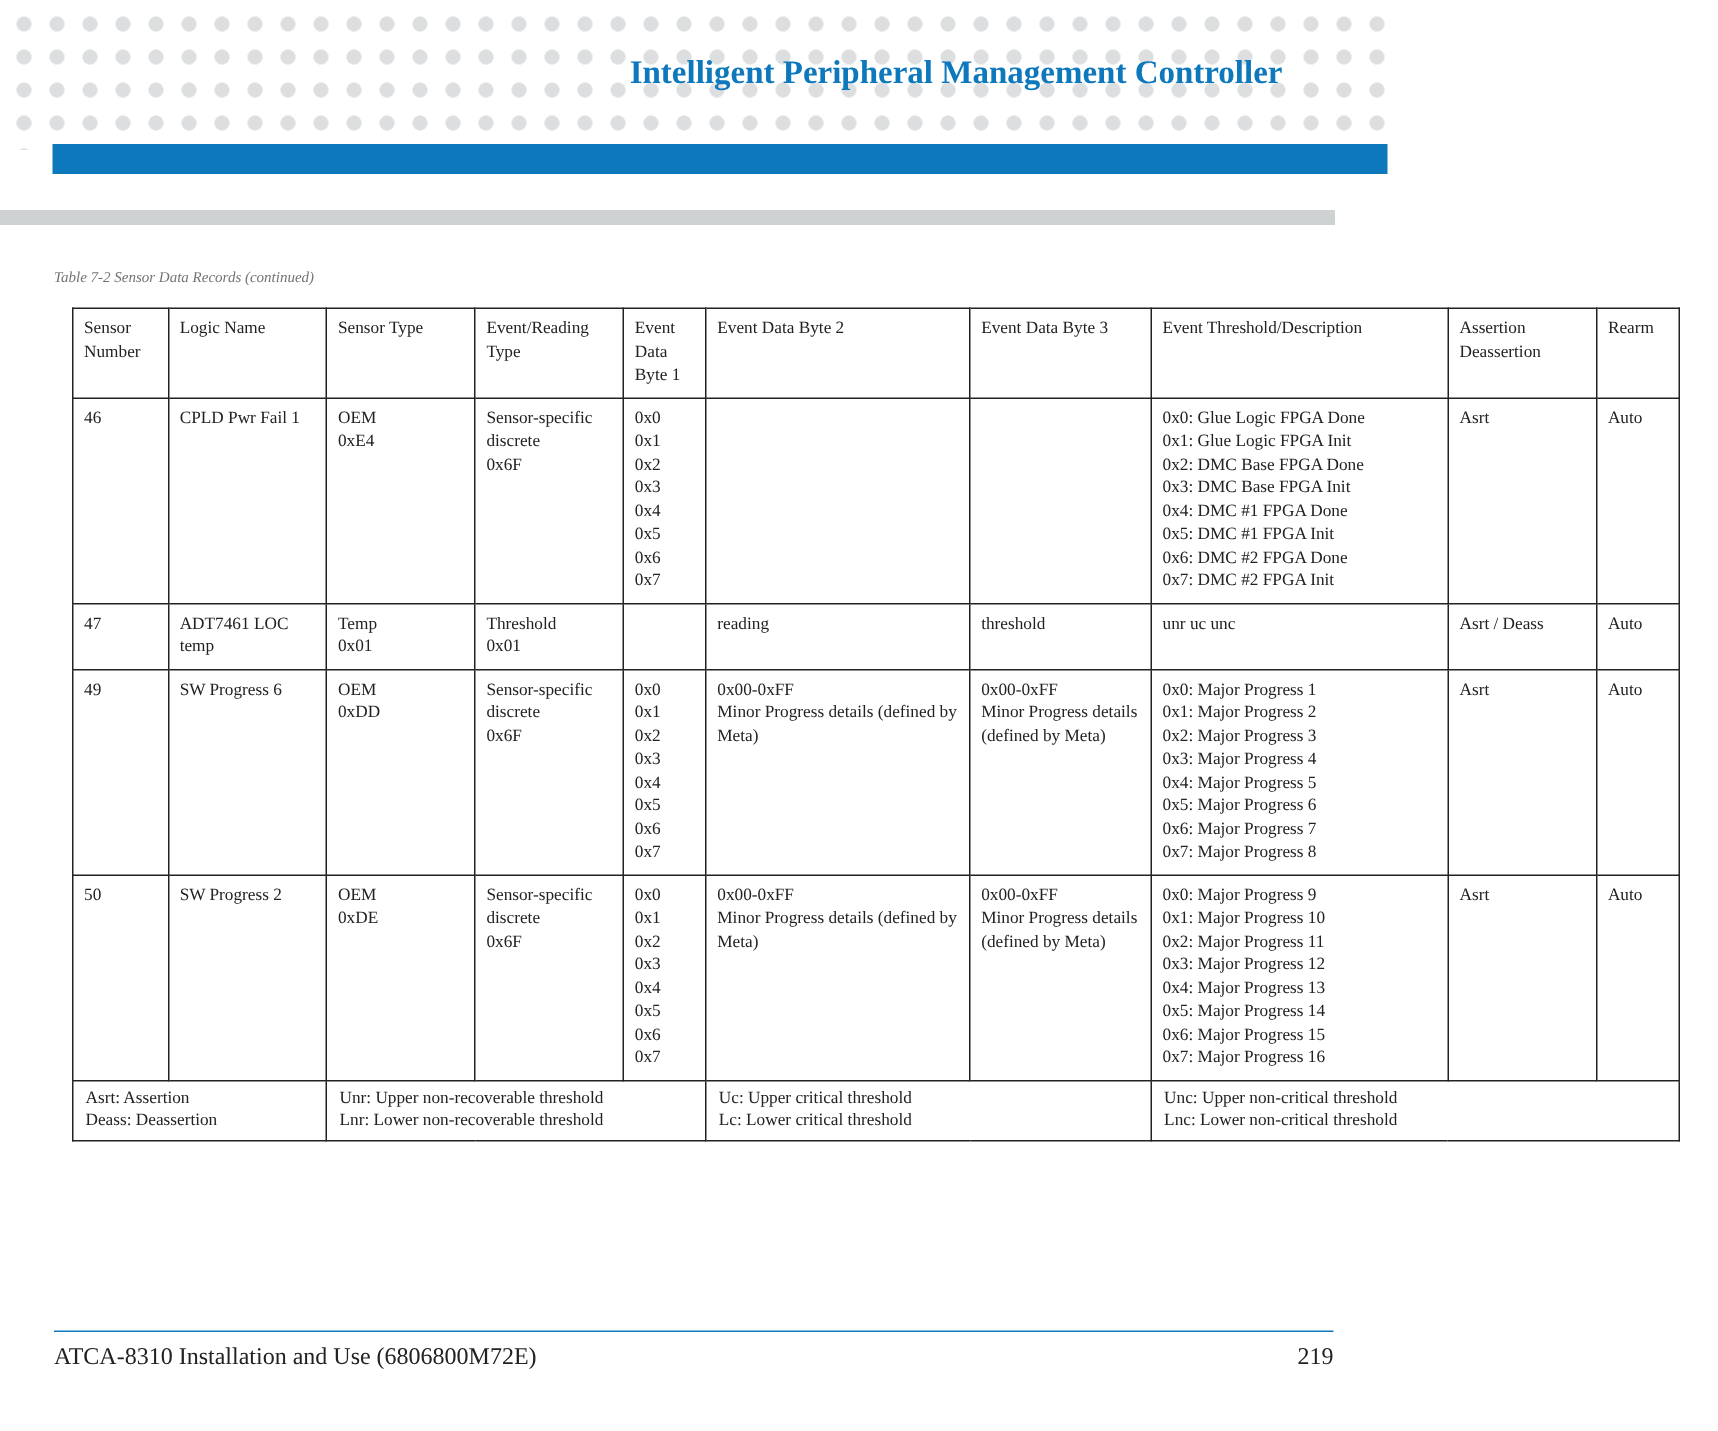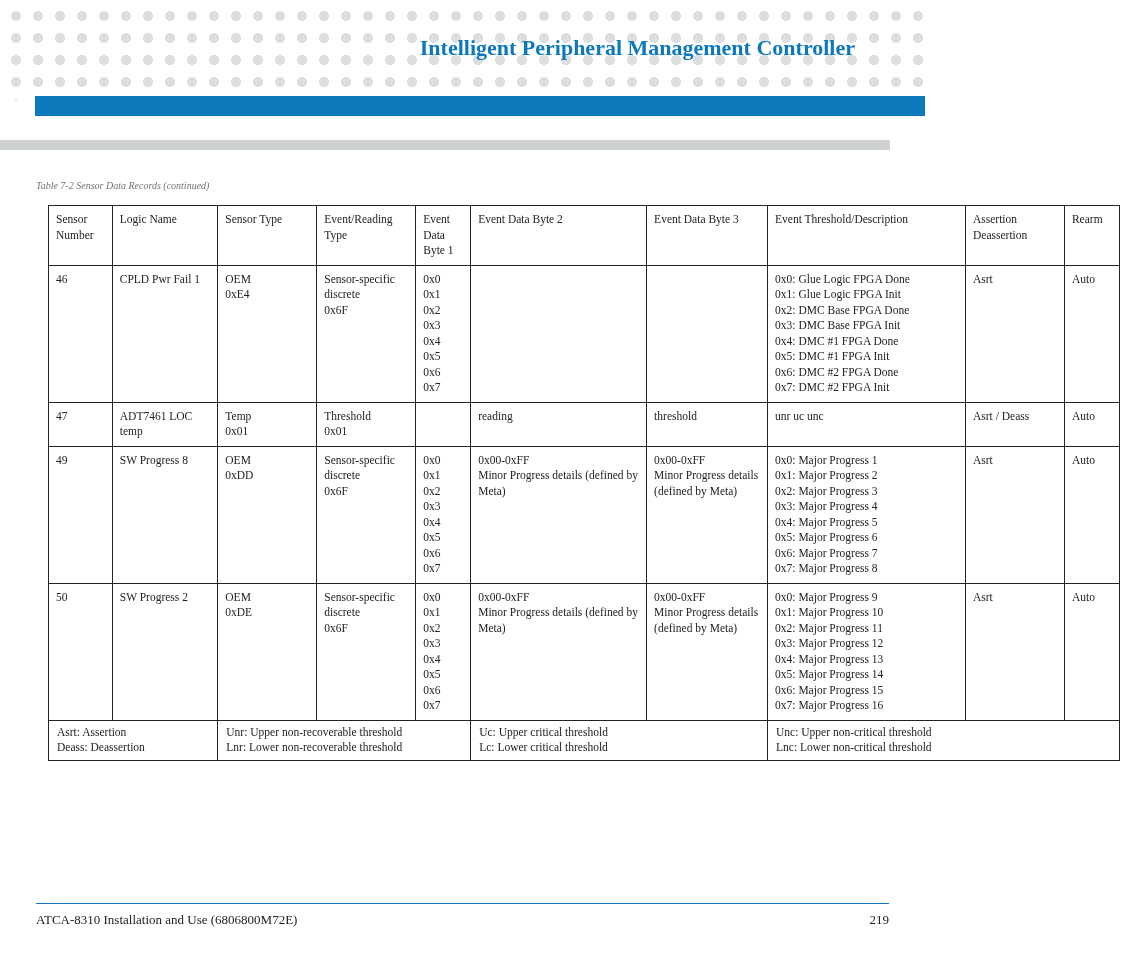--- a/index.html
+++ b/index.html
@@ -83,28 +83,28 @@
   col.c4 { width: 90px; }
   col.c5 { width: 50px; }
   col.c6 { width: 160px; }
   col.c7 { width: 110px; }
   col.c8 { width: 180px; }
   col.c9 { width: 90px; }
   col.c10 { width: 50px; }
   .legend-row td { padding: 4px 8px; }
   .footer {
     position: absolute;
-    bottom: 26px;
+    bottom: 40px;
     left: 36px;
     right: 36px;
     border-top: 1.5px solid #0d78bc;
     padding-top: 8px;
     display: flex;
     justify-content: space-between;
-    font-size: 13px;
+    font-size: 16px;
   }
   .multiline { white-space: pre-line; }
 </style>
 </head>
 <body>
 <div class="page">
 
   <div class="header-bg">
     <div class="dot-grid"></div>
     <div class="header-title">Intelligent Peripheral Management Controller</div>
@@ -179,21 +179,21 @@
 0x01</td>
           <td class="multiline"></td>
           <td class="multiline">reading</td>
           <td class="multiline">threshold</td>
           <td class="multiline">unr uc unc</td>
           <td class="multiline">Asrt / Deass</td>
           <td class="multiline">Auto</td>
         </tr>
         <tr>
           <td class="multiline">49</td>
-          <td class="multiline">SW Progress 8</td>
+          <td class="multiline">SW Progress 6</td>
           <td class="multiline">OEM
 0xDD</td>
           <td class="multiline">Sensor-specific discrete
 0x6F</td>
           <td class="multiline">0x0
 0x1
 0x2
 0x3
 0x4
 0x5

